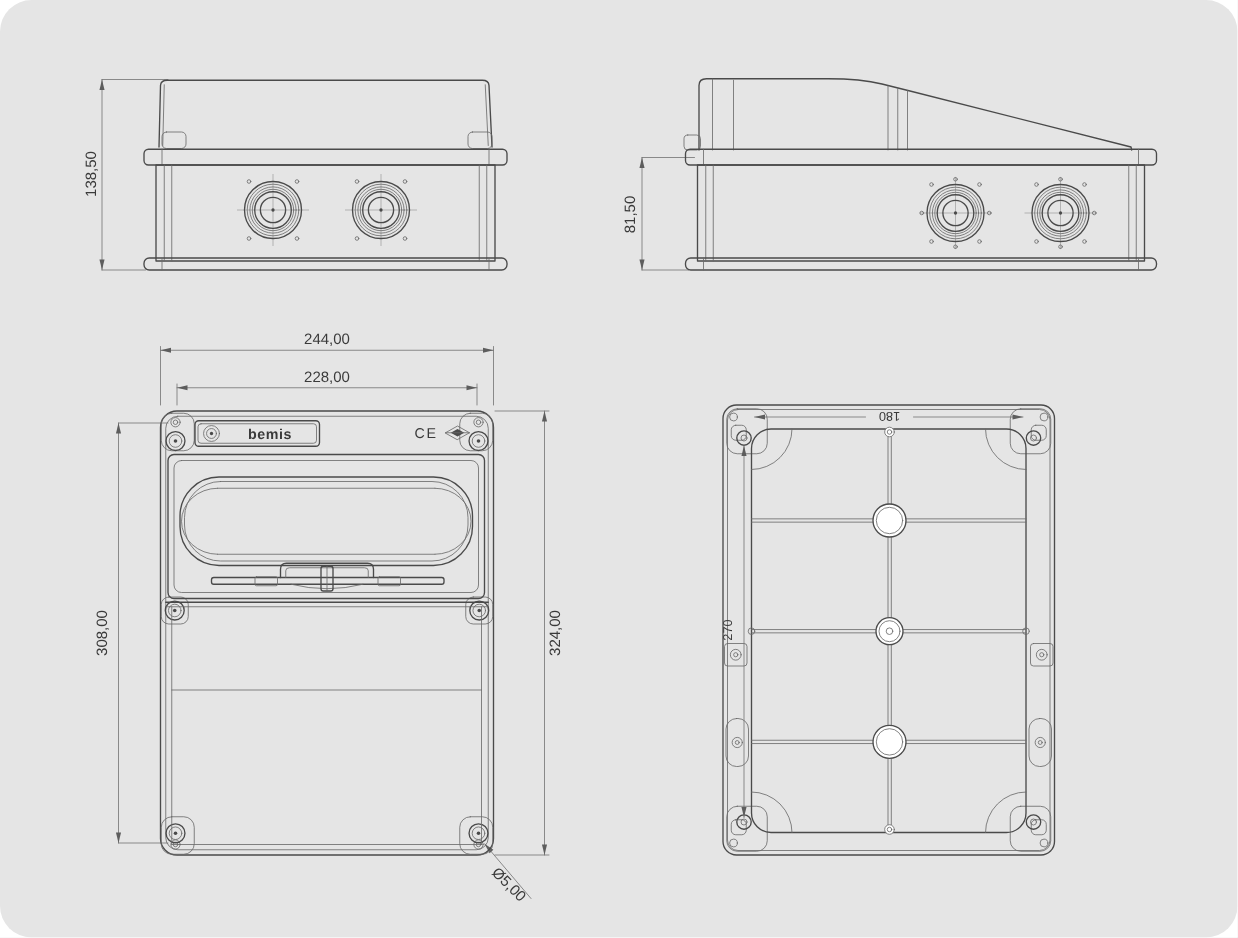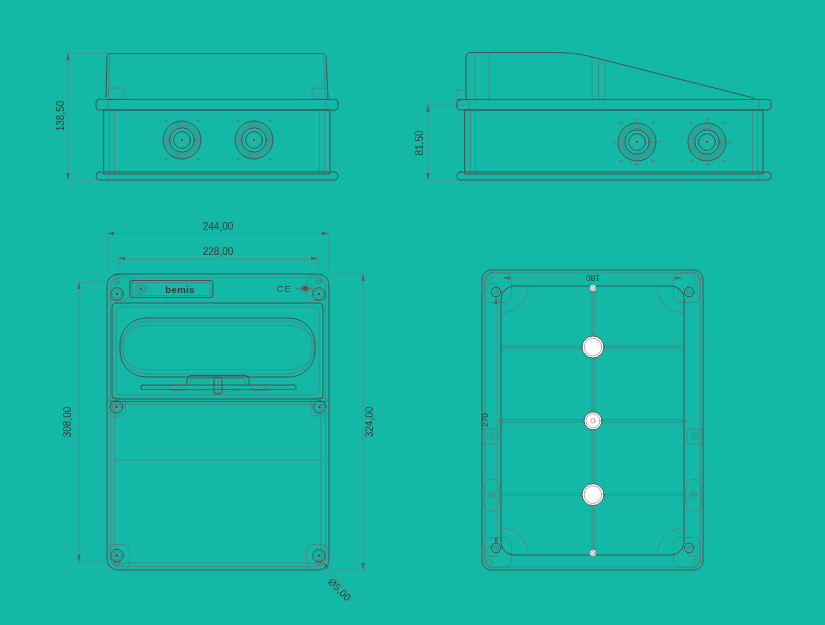--- a/index.html
+++ b/index.html
@@ -1,17 +1,17 @@
 <!DOCTYPE html>
 <html><head>
 <meta charset="utf-8">
 <style>
   html,body{margin:0;padding:0;background:#ffffff;}
-  .stage{position:relative;width:825px;height:625px;background:#14b8a6;overflow:hidden;
-         font-family:"Liberation Sans",sans-serif;}
+  .stage{position:relative;width:825px;height:625px;background:#e5e5e5;overflow:hidden;
+         font-family:"Liberation Sans",sans-serif;border-radius:21px;}
   
   .ln{fill:none;stroke:#4a4a4a;stroke-width:0.9;stroke-linecap:round;stroke-linejoin:round;}
   .ln2{fill:none;stroke:#6a6a6a;stroke-width:0.55;stroke-linecap:round;stroke-linejoin:round;}
   
   .dim{fill:none;stroke:#757575;stroke-width:0.55;stroke-linecap:round;}
   .cl{fill:none;stroke:#9a9a9a;stroke-width:0.45;}
   .ar{fill:#5d5d5d;stroke:none;}
   .dot{fill:#4a4a4a;stroke:none;}
   .wfill{fill:#ffffff;}
   .dimtxt{font-family:"Liberation Sans",sans-serif;font-size:10px;fill:#3a3a3a;}

